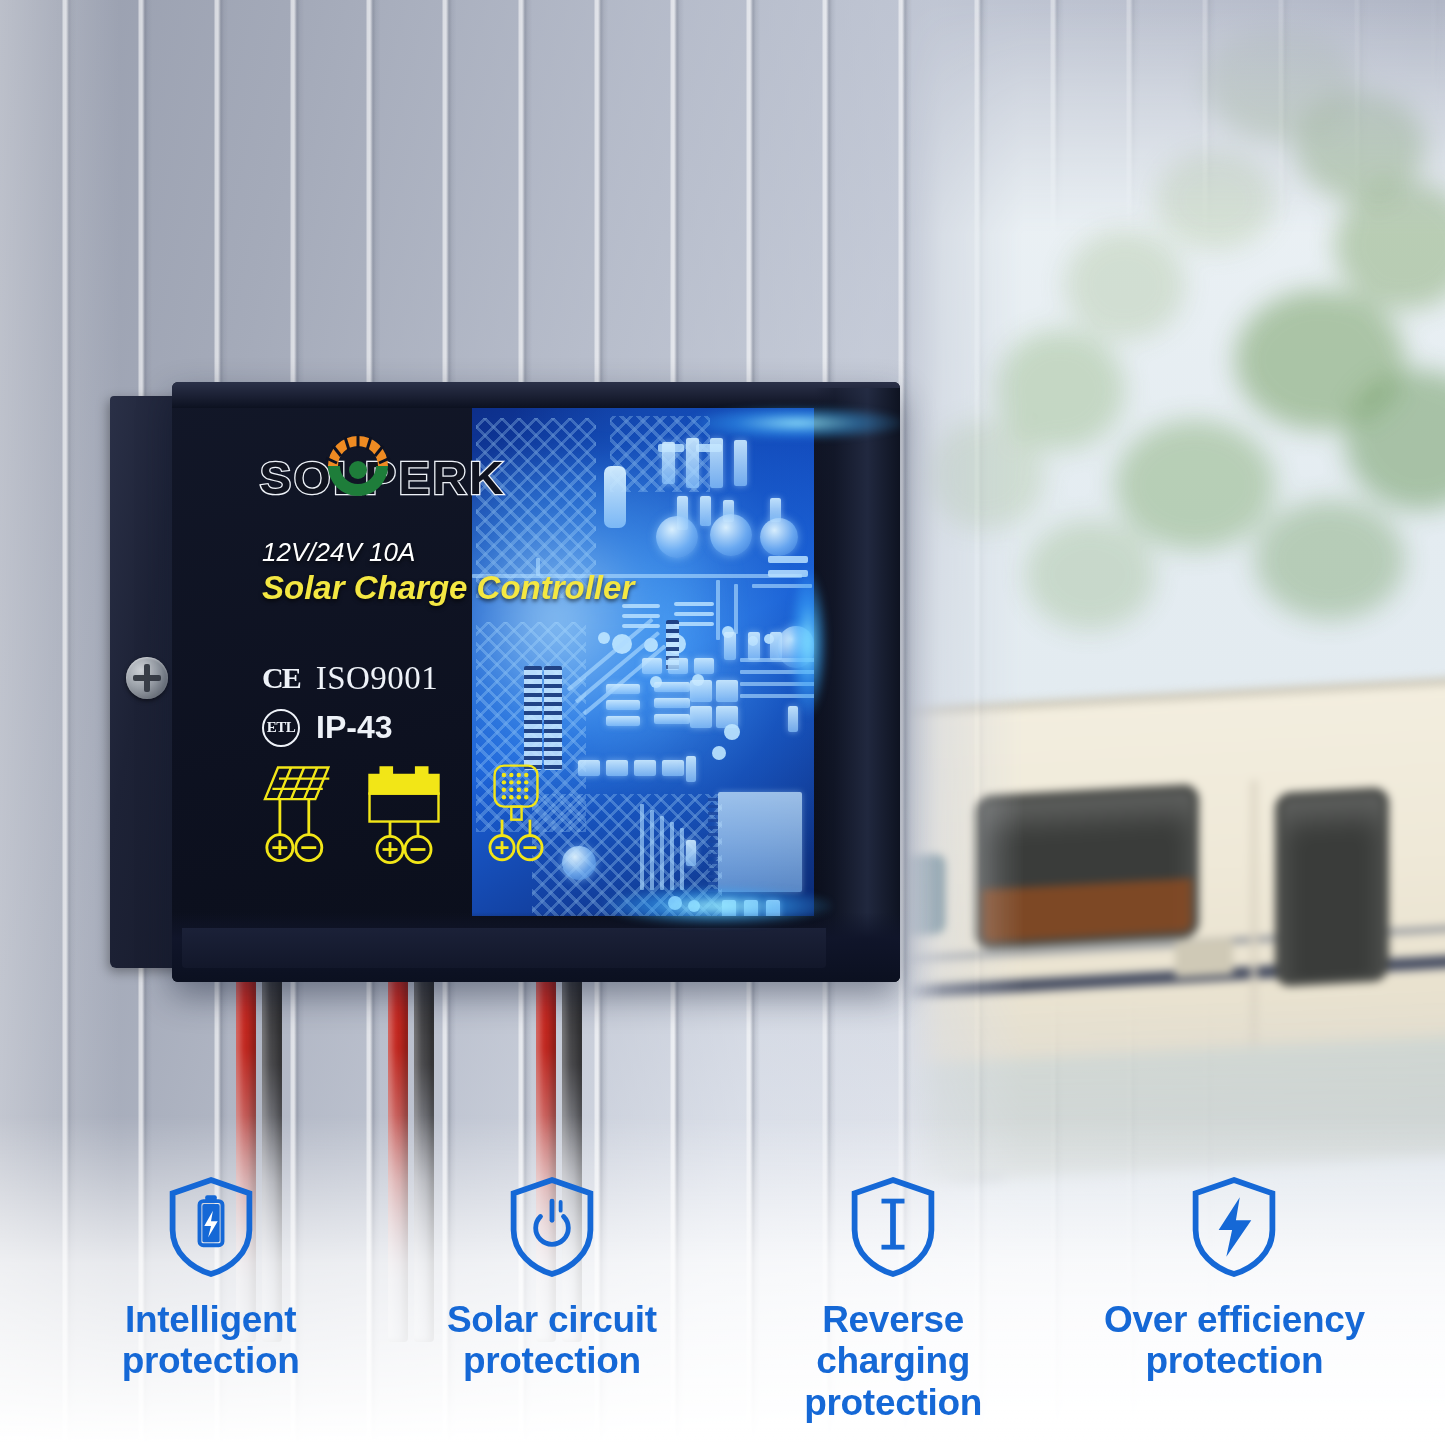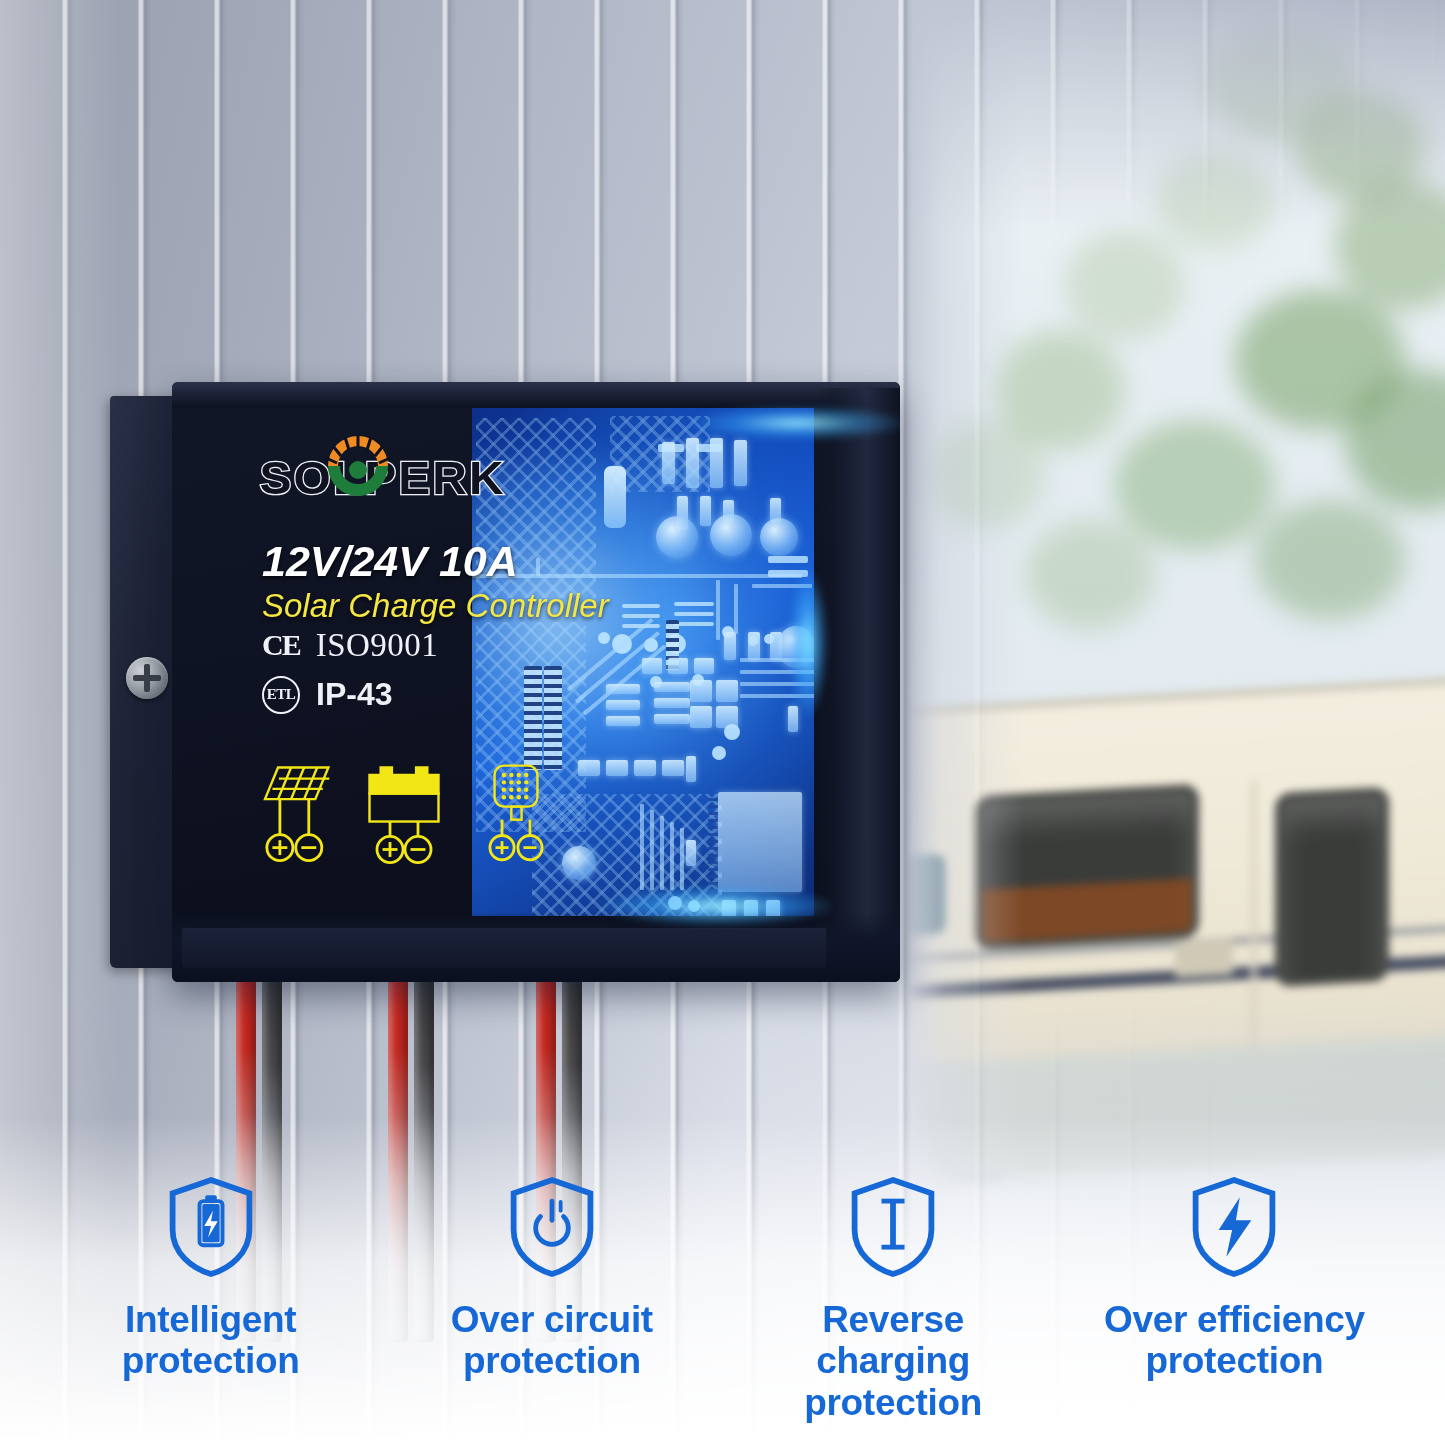--- a/index.html
+++ b/index.html
@@ -254,30 +254,30 @@
   .logo-text{
     position:absolute;left:0;top:12px;
     font-size:47px;font-weight:bold;letter-spacing:2px;
     color:#10131f;
     -webkit-text-stroke:2.5px #eef2f8;
     paint-order:stroke fill;
     font-family:"Liberation Sans",sans-serif;
     transform:scaleX(1.02);
   }
   .spec-v{
-    font-size:43px;font-style:italic;font-weight:bold;color:#ffffff;
+    font-size:26px;font-style:italic;font-weight:normal;color:#ffffff;
     letter-spacing:0px;line-height:1.1;
     text-shadow:0 2px 4px rgba(0,0,0,.7);
   }
   .spec-t{
-    font-size:33px;font-style:italic;font-weight:normal;color:#f4e742;
+    font-size:33px;font-style:italic;font-weight:bold;color:#f4e742;
     letter-spacing:0px;line-height:1.25;white-space:nowrap;
     text-shadow:0 2px 4px rgba(0,0,0,.7);
   }
-  .certs{}
+  .certs{margin-top:52px;}
   .cert-row{display:flex;align-items:center;gap:16px;margin-bottom:12px;}
   .ce-mark{font-family:"Liberation Serif",serif;font-size:30px;font-weight:bold;color:#eef2f8;letter-spacing:-2px;}
   .cert-iso{font-family:"Liberation Serif",serif;font-size:33px;color:#eef2f8;letter-spacing:0.5px;}
   .etl-mark{
     width:34px;height:34px;border-radius:50%;border:2.5px solid #eef2f8;
     display:flex;align-items:center;justify-content:center;
     font-family:"Liberation Serif",serif;font-size:15px;font-weight:bold;color:#eef2f8;
     letter-spacing:-0.5px;
   }
   .cert-ip{font-size:32px;font-weight:bold;color:#eef2f8;letter-spacing:0px;}
@@ -630,21 +630,21 @@
     <div class="feature">
       <div class="feat-icon">
         <svg viewBox="0 0 100 110" width="96" height="106">
           <path d="M50 6 L90 20 V58 C90 82 70 98 50 104 C30 98 10 82 10 58 V20 Z" fill="none" stroke="#1568d6" stroke-width="6"></path>
           <path d="M38 44 A17 17 0 1 0 62 44" fill="none" stroke="#1568d6" stroke-width="5" stroke-linecap="round"></path>
           <line x1="50" y1="28" x2="50" y2="48" stroke="#1568d6" stroke-width="5" stroke-linecap="round"></line>
           <line x1="59" y1="29" x2="59" y2="38" stroke="#1568d6" stroke-width="4" stroke-linecap="round"></line>
         </svg>
       </div>
       <div class="feat-label">
-        <div>Over circuit</div>
+        <div>Solar circuit</div>
         <div>protection</div>
       </div>
     </div>
 
     <div class="feature">
       <div class="feat-icon">
         <svg viewBox="0 0 100 110" width="96" height="106">
           <path d="M50 6 L90 20 V58 C90 82 70 98 50 104 C30 98 10 82 10 58 V20 Z" fill="none" stroke="#1568d6" stroke-width="6"></path>
           <line x1="50" y1="28" x2="50" y2="76" stroke="#1568d6" stroke-width="6"></line>
           <line x1="38" y1="28" x2="62" y2="28" stroke="#1568d6" stroke-width="5"></line>

